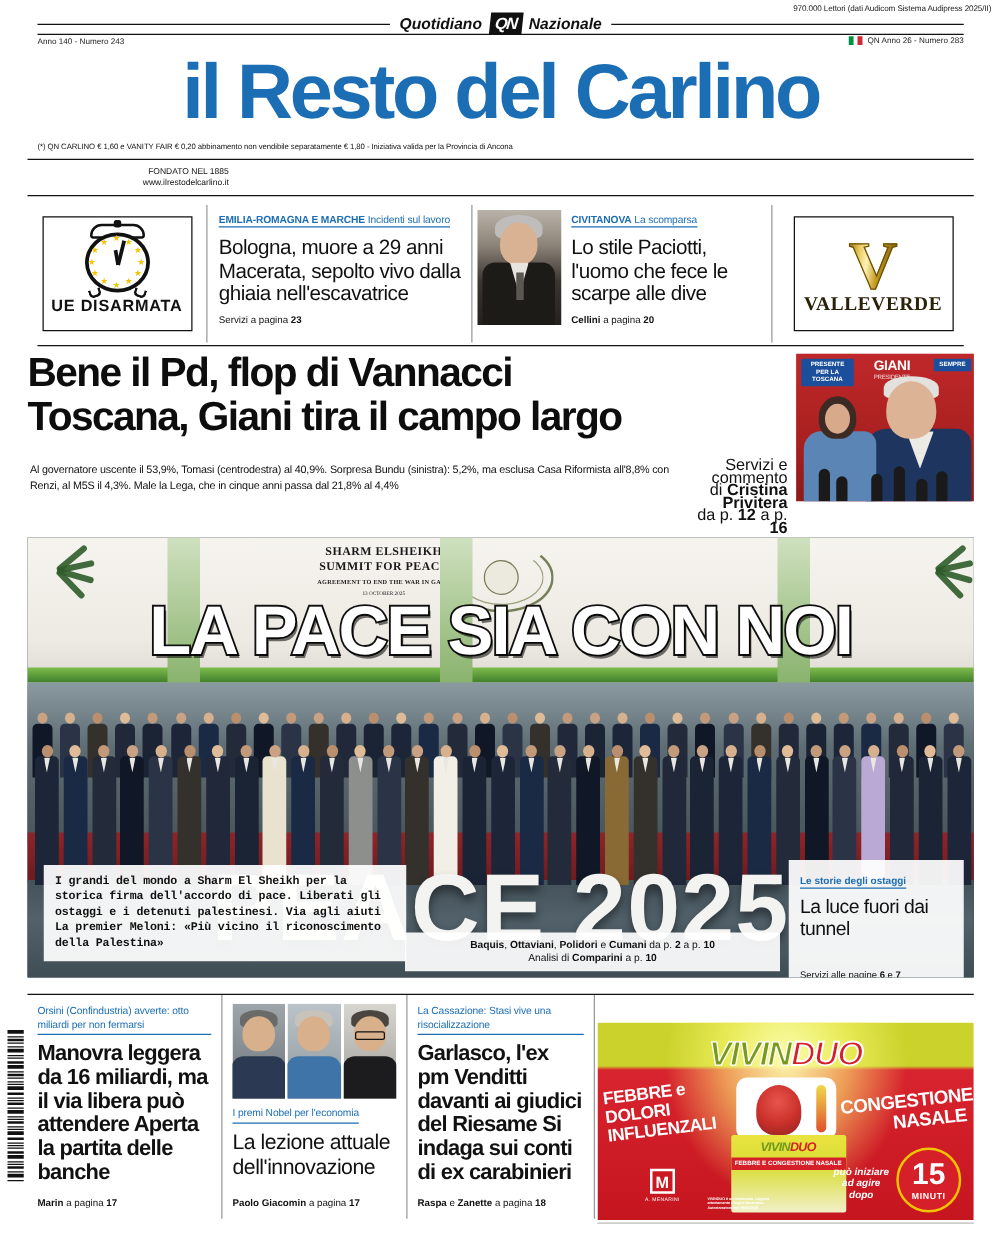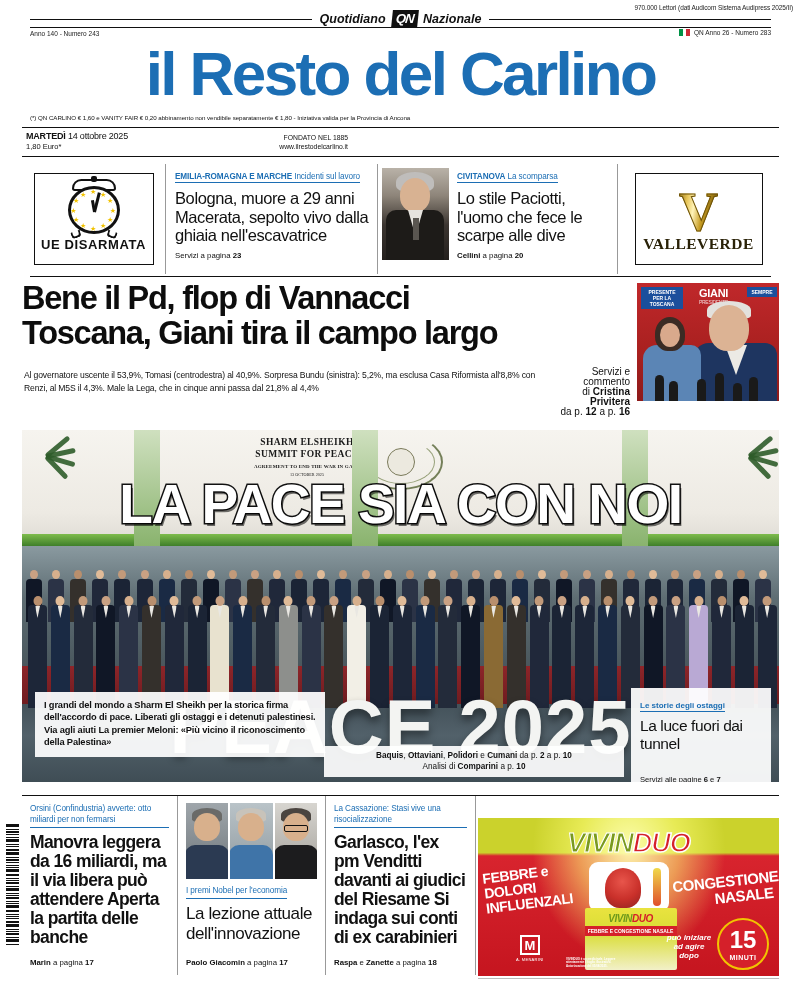--- a/index.html
+++ b/index.html
@@ -196,21 +196,21 @@
   .lead-h1 {
     font-size: 32.5px; line-height: 35px; font-weight: bold; color: #0d0d0d;
     letter-spacing: -1.25px;
   }
   .lead-sub {
     position: absolute; left: 2px; top: 88px; width: 520px;
     font-size: 8.6px; line-height: 12.5px; color: #111; letter-spacing: -0.15px;
   }
   .lead-ref {
     position: absolute; left: 528px; top: 86px; width: 80px;
-    font-size: 10px; line-height: 10px; text-align: right; color: #111;
+    font-size: 13px; line-height: 10px; text-align: right; color: #111;
   }
   .lead-ref b { font-weight: bold; }
   .lead-photo {
     position: absolute; right: 0; top: 2px; width: 142px; height: 118px;
     overflow: hidden; background: #b0282a;
   }
   .lp-banner {
     position: absolute; inset: 0;
     background: linear-gradient(180deg,#c0282b 0%,#a8201f 60%,#8d1a1a 100%);
   }
@@ -353,20 +353,21 @@
     -webkit-text-stroke: 3px #111;
     paint-order: stroke fill;
     text-shadow: 2px 3px 0 rgba(0,0,0,.55);
   }
 
   .hero-cap {
     position: absolute; left: 13px; top: 262px; width: 290px;
     background: rgba(255,255,255,.93); padding: 7px 8px 8px 9px;
     font-size: 9.3px; line-height: 12.4px; font-weight: bold; color: #111;
     letter-spacing: -0.15px;
+    font-family: Liberation Mono, monospace;
   }
   .hero-credits {
     position: absolute; left: 302px; top: 316px; width: 300px;
     background: rgba(255,255,255,.92); padding: 4px 6px 5px 6px;
     font-size: 8.2px; line-height: 11px; text-align: center; color: #111;
   }
   .hero-credits b { font-weight: bold; }
   .hero-side {
     position: absolute; right: 8px; top: 258px; width: 140px;
     background: rgba(255,255,255,.93); padding: 6px 8px 7px 9px;
@@ -528,26 +529,20 @@
         <i class="fr"></i>
       </span>
     <span>QN Anno 26 - Numero 283</span>
   </div>
   <div class="hair-rule" style="top:27px"></div>
 
   <div class="masthead">il Resto del Carlino</div>
   <div class="fineprint">(*) QN CARLINO € 1,60 e VANITY FAIR € 0,20 abbinamento non vendibile separatamente € 1,80 - Iniziativa valida per la Provincia di Ancona</div>
 
   <div class="band">
-    <div class="band-left">
-      <div class="dline">
-        <span>MARTEDÌ</span><span class="light"> 14 ottobre 2025</span>
-      </div>
-      <div class="price">1,80 Euro*</div>
-    </div>
     <div class="band-right">
       <div>FONDATO NEL 1885</div>
       <div>www.ilrestodelcarlino.it</div>
     </div>
   </div>
 
   <div class="teasers">
 
     <div class="tz logo-box">
       <div class="ue-card">

